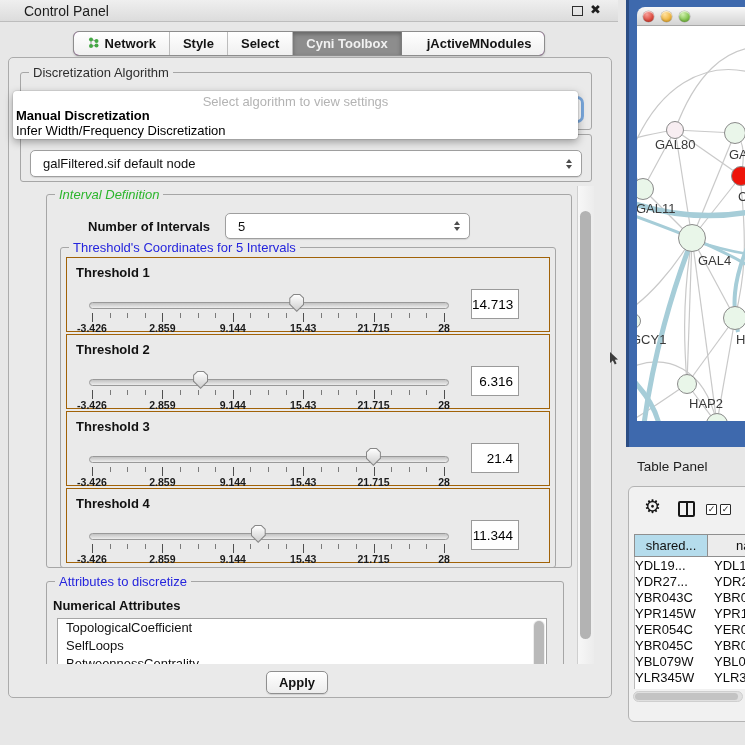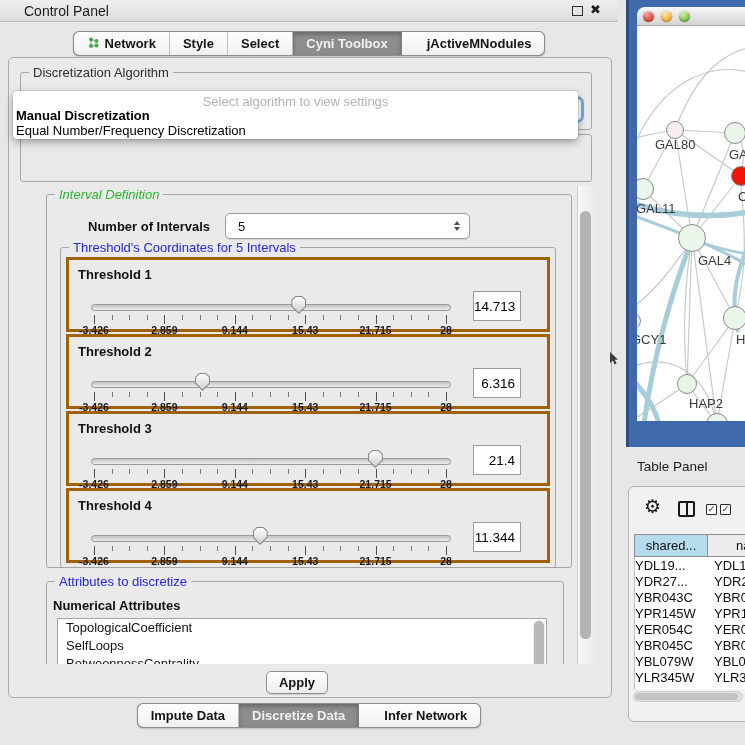--- a/index.html
+++ b/index.html
@@ -38,21 +38,21 @@
 .popup-item.hl{font-weight:700;}
 #td-group{left:20px;top:134px;width:572px;height:48px;}
 #td-combo{left:30px;top:150px;width:552px;height:27px;}
 
 #scroll-area{position:absolute;left:14px;top:186px;width:580px;height:478px;overflow:hidden;}
 #ivl-group{left:32px;top:8px;width:526px;height:374px;}
 #noi-label{position:absolute;left:74px;top:33px;font-size:13px;font-weight:700;color:#111;}
 #noi-combo{left:211px;top:27px;width:245px;height:26px;}
 #thr-group{left:46px;top:61px;width:496px;height:321px;}
 #thr-panels{position:absolute;left:52px;top:71px;width:484px;}
-.thr{position:relative;width:484px;height:75px;border:3px solid #a16207;background:#eaeaea;margin-bottom:2px;}
+.thr{position:relative;width:484px;height:75px;border:1px solid #a16207;background:#eaeaea;margin-bottom:2px;}
 .thr-label{position:absolute;left:9px;top:7px;font-size:13px;font-weight:700;color:#111;}
 .track{position:absolute;left:22px;top:44px;width:360px;height:7px;border:1px solid #999;border-radius:4px;background:linear-gradient(#c2c2c2,#ededed);}
 .thumb{position:absolute;top:36px;width:15px;height:18px;background:#878787;clip-path:polygon(28% 0,72% 0,100% 22%,100% 58%,50% 100%,0 58%,0 22%);}
 .thumb::after{content:"";position:absolute;left:1px;top:1px;right:1px;bottom:1.5px;background:linear-gradient(#fefefe,#cdcdcd);clip-path:polygon(28% 0,72% 0,100% 22%,100% 58%,50% 100%,0 58%,0 22%);}
 .ticks{position:absolute;left:25px;top:55px;width:352px;height:9px;}
 .tick{position:absolute;top:0;width:1px;height:5px;background:#7a7a7a;}
 .tick.major{height:9px;background:#4f4f4f;}
 .ticklabels{position:absolute;left:25px;top:64px;width:352px;height:11px;}
 .ticklabel{position:absolute;transform:translateX(-50%);font-size:10.5px;font-weight:700;color:#1a1a1a;white-space:nowrap;}
 .valbox{position:absolute;left:404px;top:31px;width:48px;height:30px;background:#fff;border:1px solid #9a9a9a;font-size:13.5px;color:#000;text-align:right;padding:7px 5px 0 0;}
@@ -141,26 +141,33 @@
 
   <div class="group" id="algo-group">
     <span class="legend">Discretization Algorithm</span>
   </div>
   <div id="algo-focus"></div>
 
   <div id="popup">
     <div id="popup-ph">Select algorithm to view settings</div>
     <div id="popup-items">
         <div class="popup-item hl">Manual Discretization</div>
-        <div class="popup-item">Equal Number/Frequency Discretization</div>
+        <div class="popup-item">Infer Width/Frequency Discretization</div>
       </div>
   </div>
 
   <div class="group" id="td-group">
     <span class="legend">Table Data</span>
+  </div>
+  <div class="combo" id="td-combo">
+    <span>galFiltered.sif default node</span>
+    <span class="spinner">
+        <span class="spin-up"></span>
+        <span class="spin-down"></span>
+      </span>
   </div>
 
   <div id="scroll-area">
     <div class="group" id="ivl-group">
       <span class="legend green">Interval Definition</span>
     </div>
     <span id="noi-label">Number of Intervals</span>
     <div class="combo" id="noi-combo">
       <span>5</span>
       <span class="spinner">
@@ -334,33 +341,20 @@
             <div id="attr-vthumb"></div>
           </div>
       </div>
     </div>
     <div id="vscroll"></div>
     <div id="vthumb"></div>
   </div>
 
   <div class="abs" id="apply-btn">Apply</div>
 
-  <div class="tabwrap" id="tabs-bottom-wrap">
-    <div class="tabstrip" id="tabs-bottom">
-        <div class="tab">
-          <span>Impute Data</span>
-        </div>
-        <div class="tab sel">
-          <span>Discretize Data</span>
-        </div>
-        <div class="tab">
-          <span>Infer Network</span>
-        </div>
-      </div>
-  </div>
 
   <div class="abs" id="net-frame"></div>
   <div class="abs" id="net-titlebar">
     <span class="light" id="light-red"></span>
     <span class="light" id="light-yellow"></span>
     <span class="light" id="light-green"></span>
   </div>
   <div class="abs" id="net-canvas">
     <svg id="edges-svg" width="108" height="395" viewBox="0 0 108 395" style="position:absolute;left:0;top:0;overflow:visible;">
         <path d="M38,104 L6,163" stroke="#c9c9c9" stroke-width="1.2" fill="none"></path>

